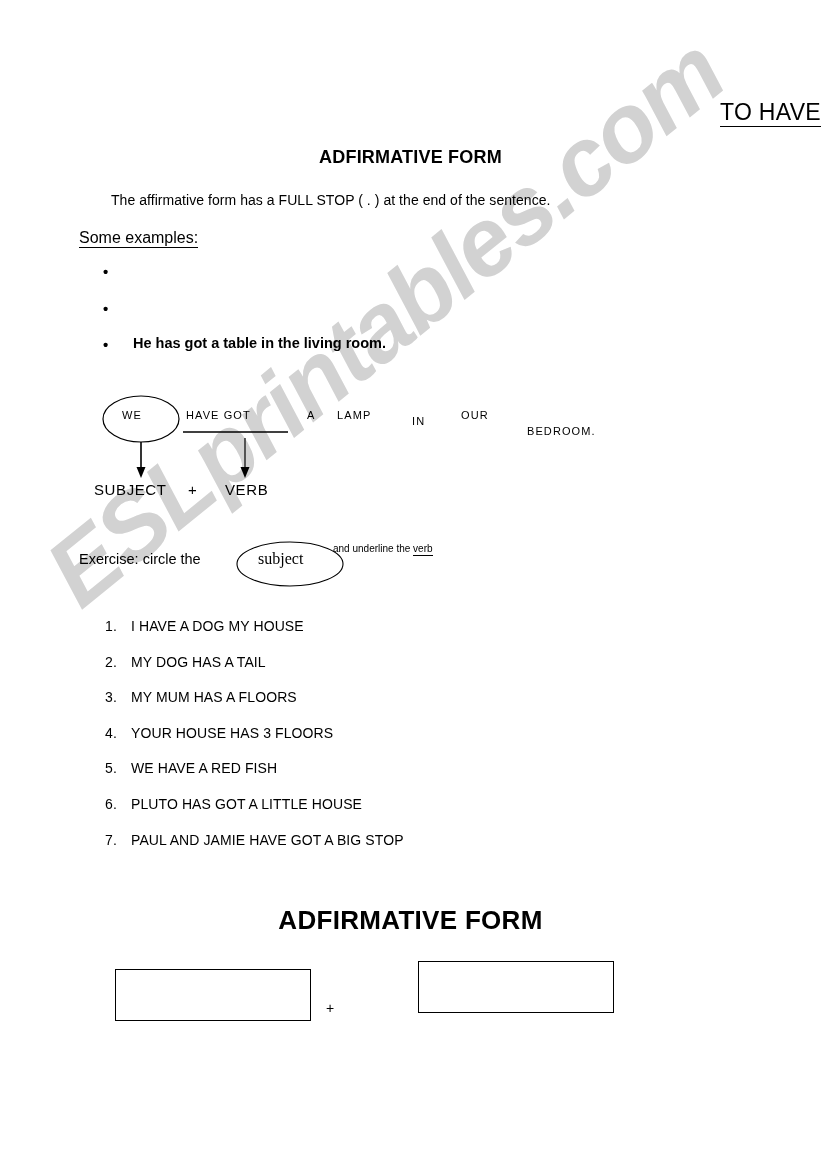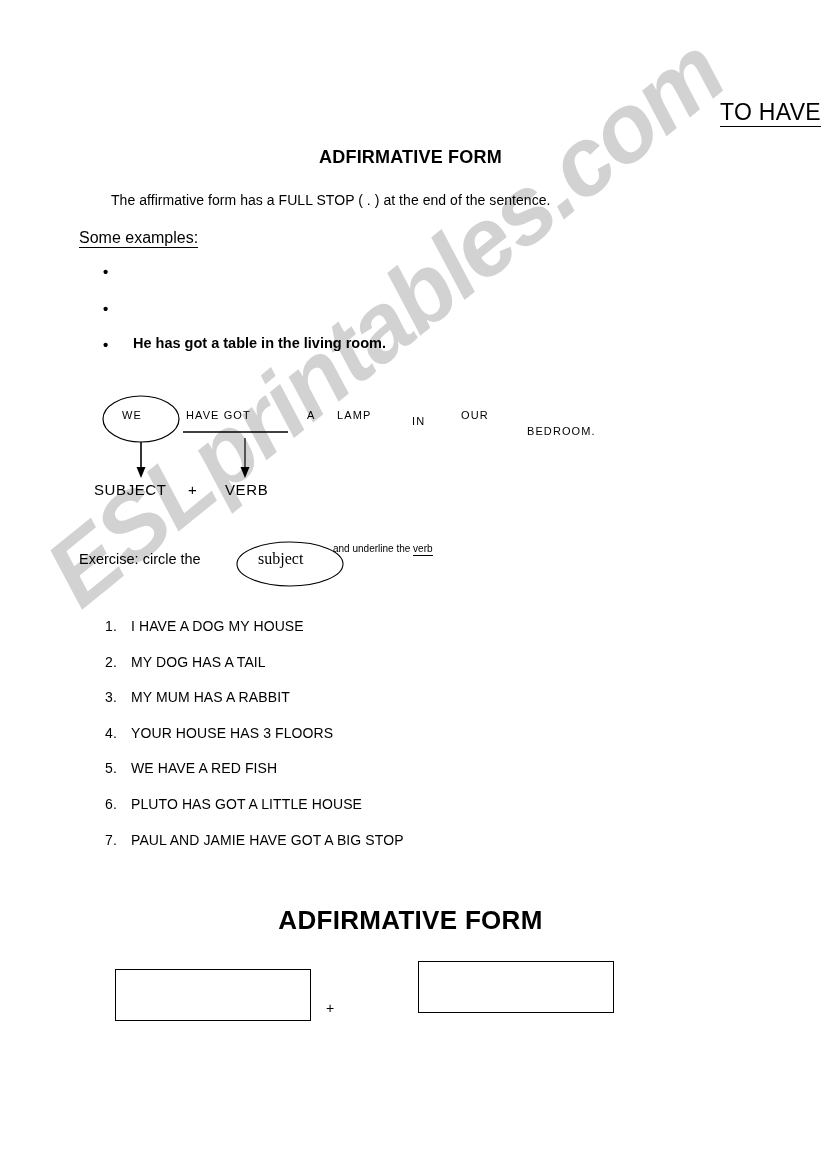--- a/index.html
+++ b/index.html
@@ -329,21 +329,21 @@
       <li>
         <span class="num">1.</span>
         <span>I HAVE A DOG MY HOUSE</span>
       </li>
       <li>
         <span class="num">2.</span>
         <span>MY DOG HAS A TAIL</span>
       </li>
       <li>
         <span class="num">3.</span>
-        <span>MY MUM HAS A RABBIT</span>
+        <span>MY MUM HAS A FLOORS</span>
       </li>
       <li>
         <span class="num">4.</span>
         <span>YOUR HOUSE HAS 3 FLOORS</span>
       </li>
       <li>
         <span class="num">5.</span>
         <span>WE HAVE A RED FISH</span>
       </li>
       <li>

